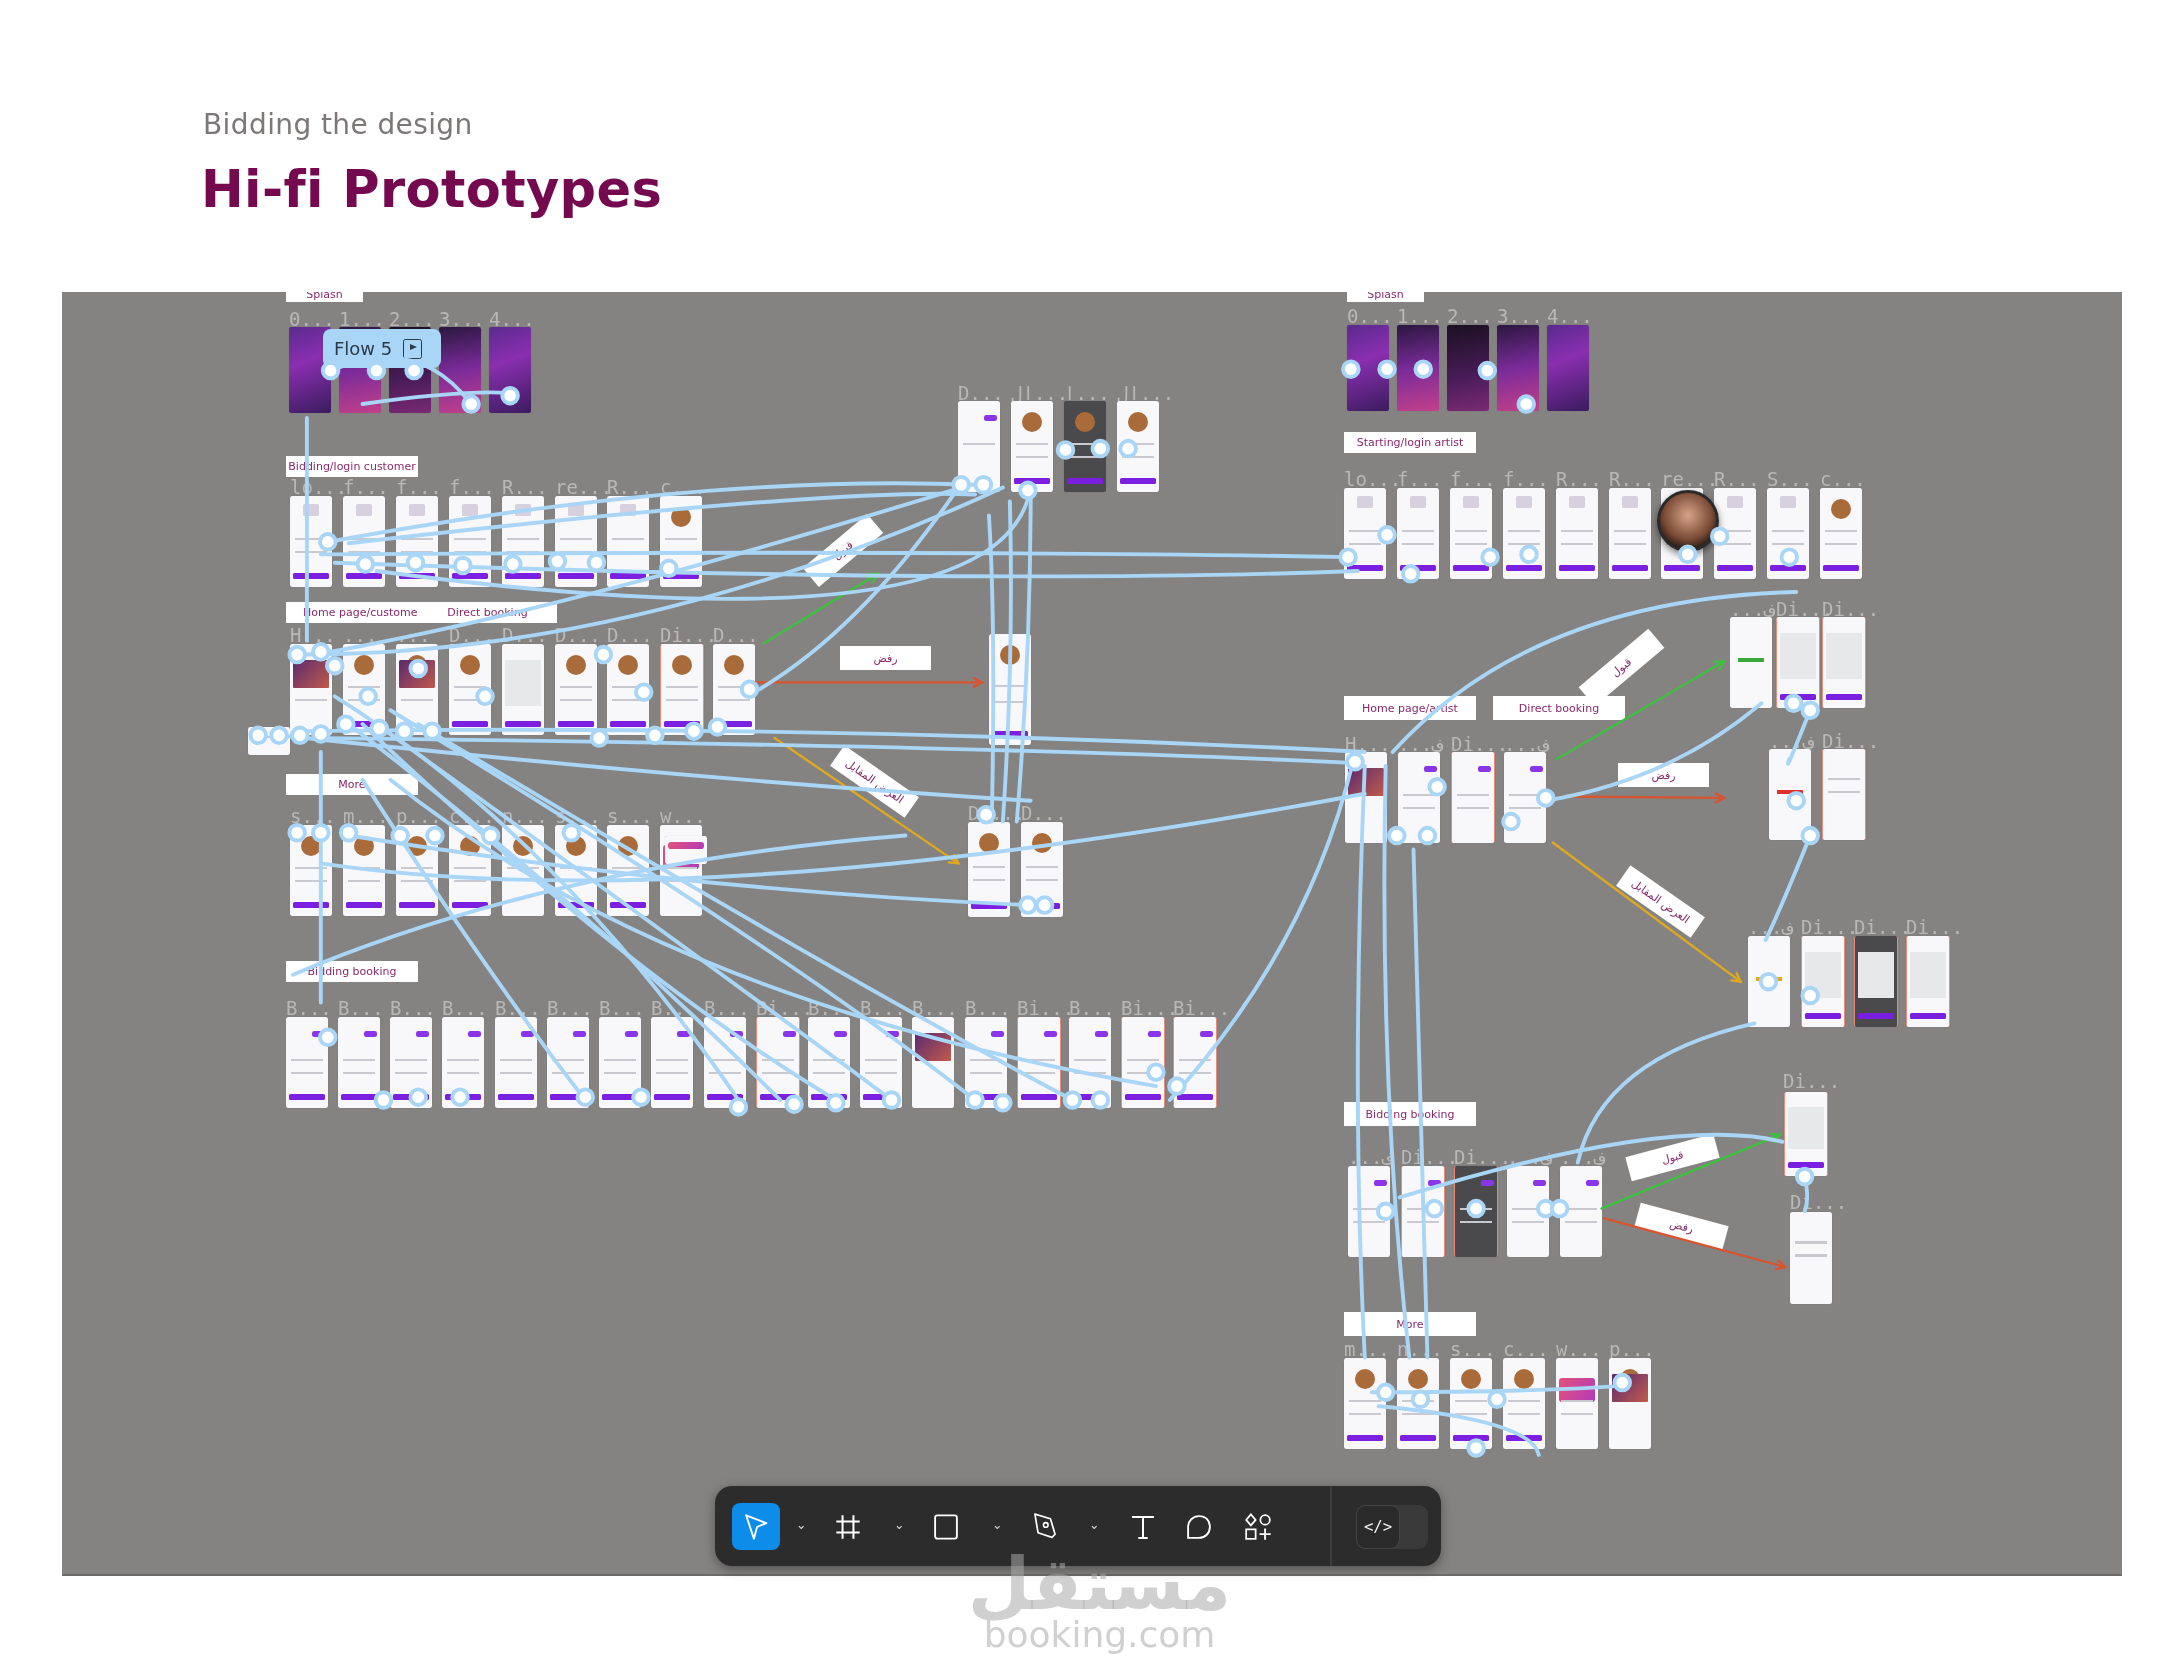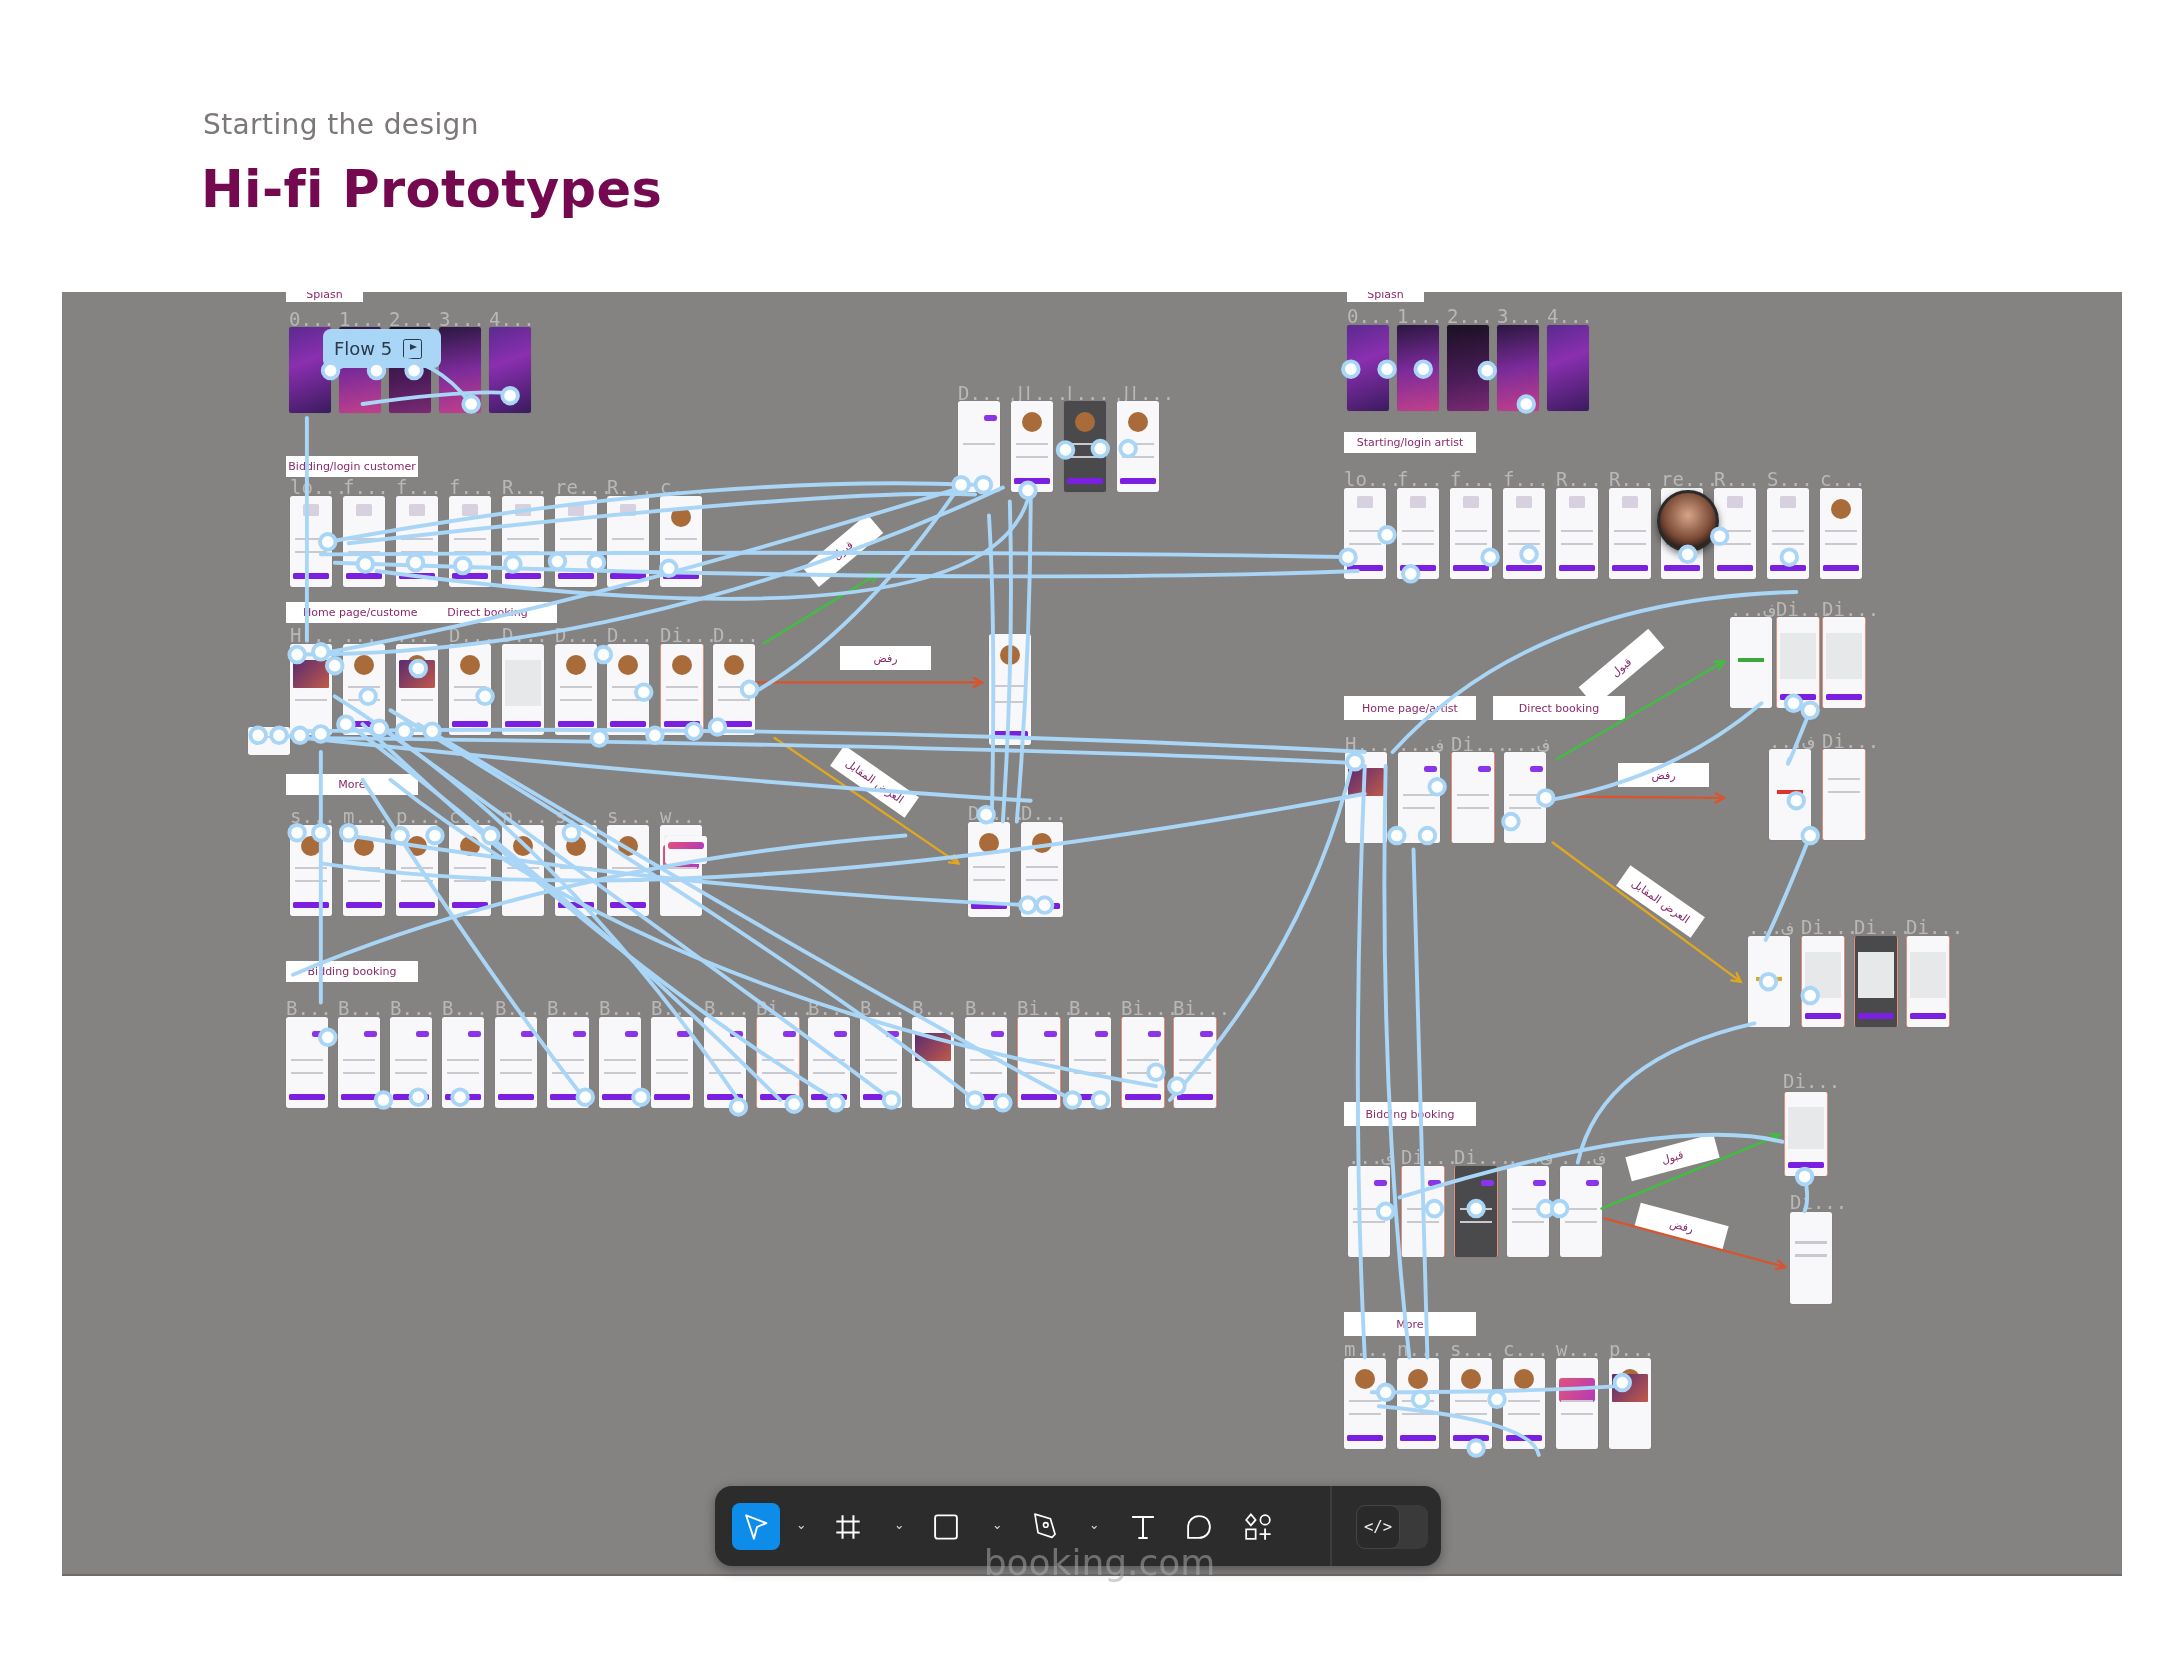--- a/index.html
+++ b/index.html
@@ -36,21 +36,21 @@
   .tb-div{position:absolute;left:615px;top:0;width:1.6px;height:80px;background:#3d3d3d;}
   .tb-code{position:absolute;left:641px;top:19px;width:72px;height:44px;background:#3a3a3a;border-radius:9.4px;}
   .tb-code .knob{position:absolute;left:0;top:0;width:44px;height:44px;background:#2a2a2a;border-radius:9.4px;border:0.8px solid #444;box-sizing:border-box;display:flex;align-items:center;justify-content:center;color:#eee;font-size:15.6px;font-family:"DejaVu Sans Mono",monospace;}
   .wm{position:absolute;left:959px;top:1548px;width:281px;text-align:center;color:rgba(170,170,170,.55);font-family:"DejaVu Sans",sans-serif;}
   .wm .ar{font-size:72px;font-weight:bold;line-height:1;}
   .wm .en{font-size:36px;margin-top:-6.2px;}
 </style>
 </head>
 <body>
 
-<div class="kicker">Starting the design</div>
+<div class="kicker">Bidding the design</div>
 <div class="title">Hi-fi Prototypes</div>
 
 <div class="canvas" id="canvas">
 
 <div class="lbl" style="left: 224px; top: -6.3px; width: 77px; height: 16.7px;">Splash</div>
     <div class="lbl" style="left: 224px; top: 164px; width: 132px; height: 21px;">Bidding/login customer</div>
     <div class="lbl" style="left: 224px; top: 310px; width: 153px; height: 21px;">Home page/customer</div>
     <div class="lbl" style="left: 356px; top: 310px; width: 139px; height: 21px;">Direct booking</div>
     <div class="lbl" style="left: 224px; top: 482px; width: 132px; height: 21px;">More</div>
     <div class="lbl" style="left: 224px; top: 669px; width: 132px; height: 21px;">Bidding booking</div>
@@ -868,15 +868,16 @@
         <path d="M28 21V35M21 28H35" stroke="#fff" stroke-width="2.4"></path>
       </svg>
   </div>
   <div class="tb-div"></div>
   <div class="tb-code">
     <div class="knob">&lt;/&gt;</div>
   </div>
 </div>
 
 <div class="wm">
+  <div class="ar">مستقل</div>
   <div class="en">booking.com</div>
 </div>
 
 
 </body></html>

